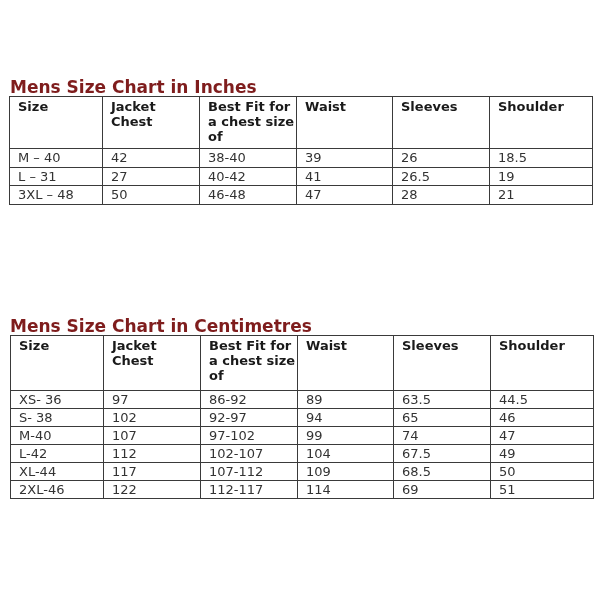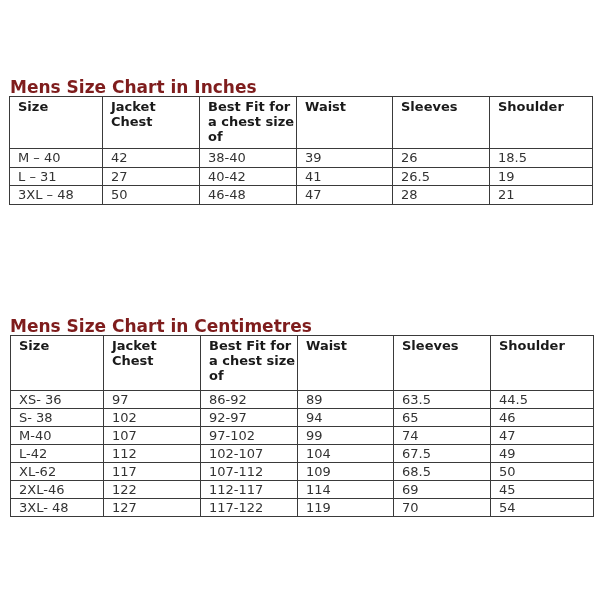--- a/index.html
+++ b/index.html
@@ -170,37 +170,29 @@
     </tr>
     <tr>
       <td>L-42</td>
       <td>112</td>
       <td>102-107</td>
       <td>104</td>
       <td>67.5</td>
       <td>49</td>
     </tr>
     <tr>
-      <td>XL-62</td>
+      <td>XL-44</td>
       <td>117</td>
       <td>107-112</td>
       <td>109</td>
       <td>68.5</td>
       <td>50</td>
     </tr>
     <tr>
       <td>2XL-46</td>
       <td>122</td>
       <td>112-117</td>
       <td>114</td>
       <td>69</td>
-      <td>45</td>
-    </tr>
-    <tr>
-      <td>3XL- 48</td>
-      <td>127</td>
-      <td>117-122</td>
-      <td>119</td>
-      <td>70</td>
-      <td>54</td>
+      <td>51</td>
     </tr>
   </tbody>
 </table>
 
 </body></html>

